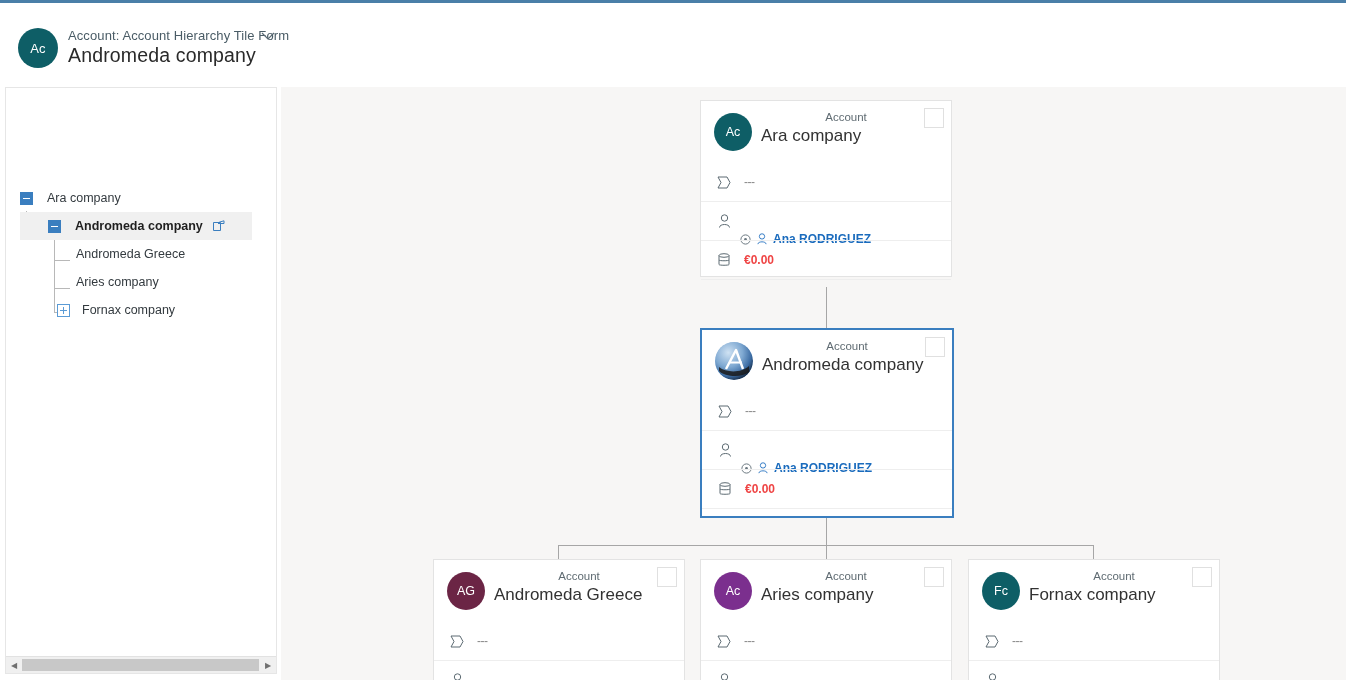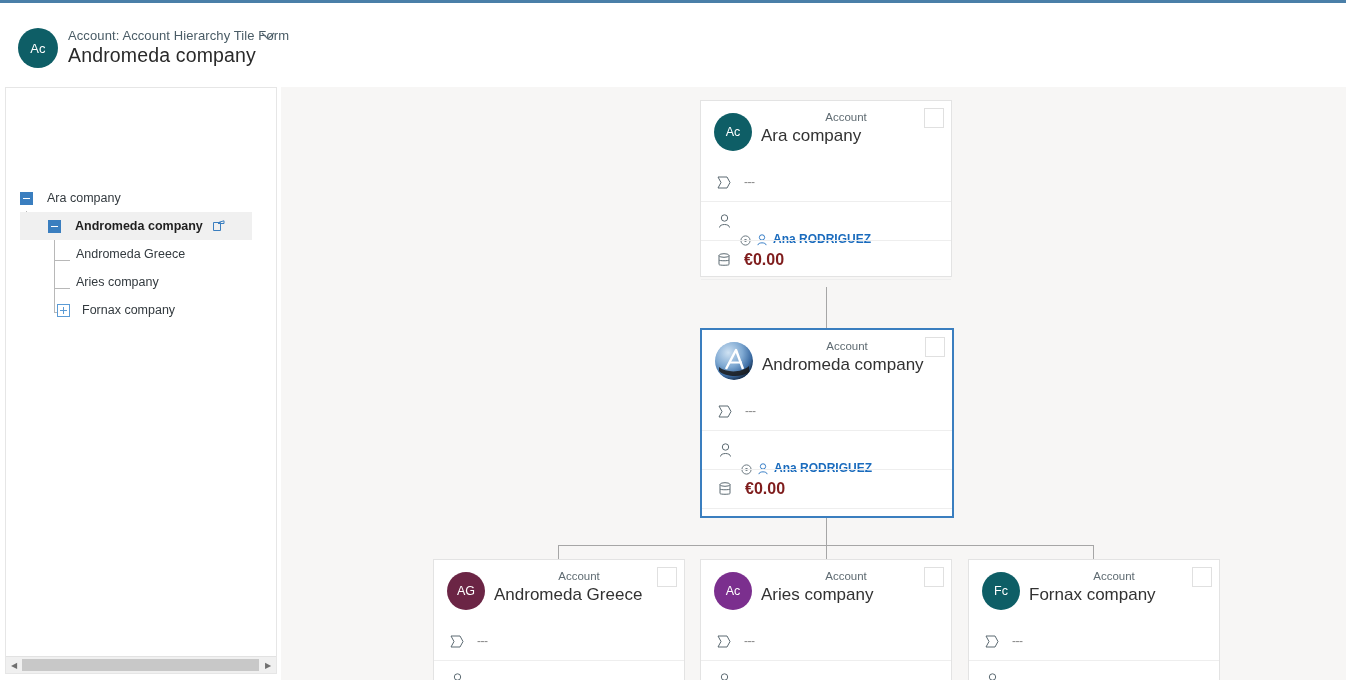--- a/index.html
+++ b/index.html
@@ -72,22 +72,22 @@
     color:#ffffff;font-size:12.5px;display:flex;align-items:center;justify-content:center;overflow:hidden;
   }
   .card-entity{position:absolute;left:60px;top:10px;font-size:11.5px;color:#5f6b72;width:170px;text-align:center;}
   .card-name{position:absolute;left:60px;top:25px;font-size:17px;color:#323232;white-space:nowrap;}
   .card-name.big{font-size:17px;}
   .crow{position:relative;height:38px;border-top:1px solid #eeeeee;display:flex;align-items:center;}
   .crow.first{border-top:none;}
   .crow .ic{width:20px;margin-left:13px;flex:0 0 auto;display:flex;align-items:center;justify-content:center;color:#6b7880;}
   .crow .val{font-size:12.5px;color:#333333;margin-left:10px;}
   .crow .val.dash{color:#888888;letter-spacing:-.5px;font-size:12px;}
-  .crow .val.money{font-weight:bold;font-size:16px;color:#7f1d1d;}
-  .crow .lookup{display:flex;align-items:flex-end;margin-left:6px;gap:5px;margin-top:36px;}
+  .crow .val.money{font-weight:bold;font-size:12px;color:#ef4444;}
+  .crow .lookup{display:flex;align-items:center;margin-left:6px;gap:5px;margin-top:36px;}
   .crow .lookup .lk-name{font-size:12px;color:#1a6bbd;font-weight:bold;}
   .card-foot{height:10px;border-top:1px solid #eeeeee;}
 
   svg{display:block;}
 </style>
 </head>
 <body>
 
 <div id="app">
 

